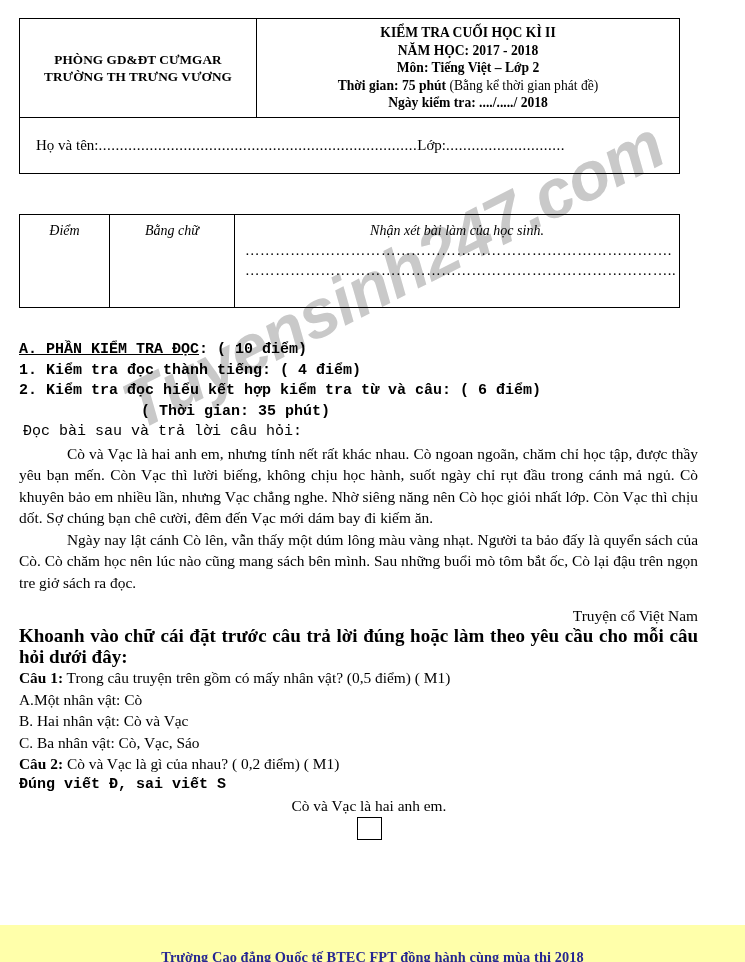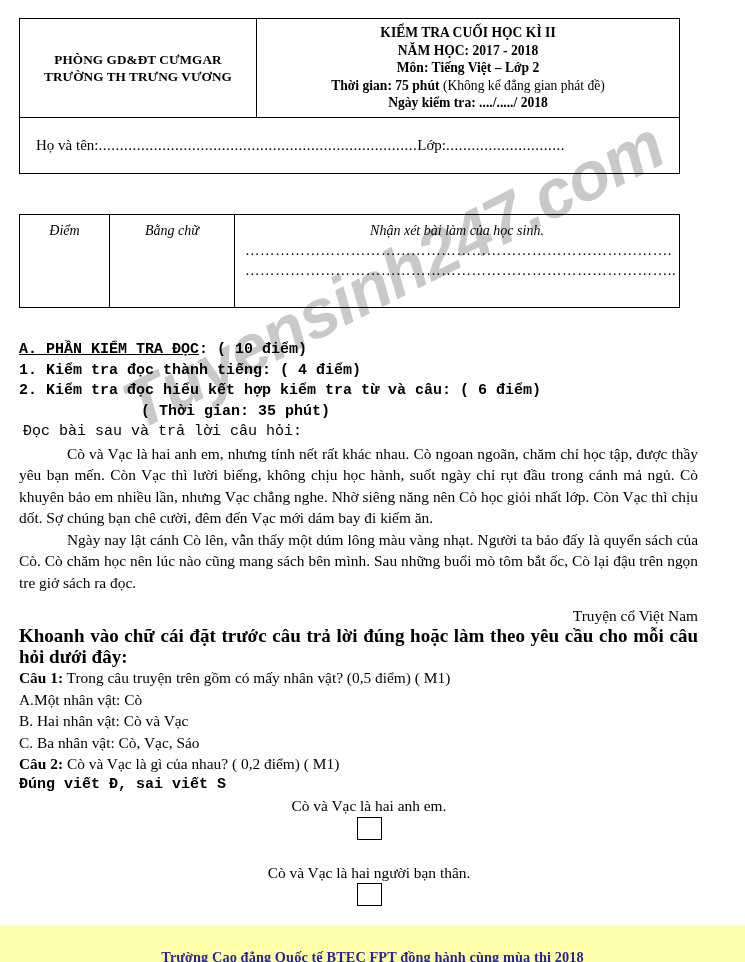--- a/index.html
+++ b/index.html
@@ -235,21 +235,21 @@
         <tr>
       <td id="hdr-school-cell">
         <div class="school-line">PHÒNG GD&amp;ĐT CƯMGAR</div>
         <div class="school-line">TRƯỜNG TH TRƯNG VƯƠNG</div>
       </td>
       <td id="hdr-exam-cell">
         <div class="exam-line b">KIỂM TRA CUỐI HỌC KÌ II</div>
         <div class="exam-line b">NĂM HỌC: 2017 - 2018</div>
         <div class="exam-line b">Môn: Tiếng Việt – Lớp 2</div>
         <div class="exam-line">
-          <span class="bold">Thời gian: 75 phút</span><span class="reg">&nbsp;</span><span class="reg">(Không kể đẳng gian phát đề)</span>
+          <span class="bold">Thời gian: 75 phút</span><span class="reg">&nbsp;</span><span class="reg">(Bằng kể thời gian phát đề)</span>
         </div>
         <div class="exam-line b">Ngày kiểm tra: ..../...../  2018</div>
       </td>
     </tr>
     <tr>
       <td id="hdr-name-cell" colspan="2">
         <span>Họ và tên:</span><span class="dots">...........................................................................</span><span>Lớp:</span><span class="dots">............................</span>
       </td>
     </tr>
   </tbody>
@@ -305,24 +305,19 @@
     <div class="ln b">Đúng viết Đ, sai viết S</div>
 
     <div class="tf-row">
       <span>Cò và Vạc là hai anh em.</span>
       <span class="sp-a"></span>
       <span class="tf-box"></span>
     </div>
 
     <div class="gap-22"></div>
 
-    <div class="tf-row">
-      <span>Cò và Vạc là hai người bạn thân.</span>
-      <span class="sp-b"></span>
-      <span class="tf-box"></span>
-    </div>
 
   </div>
 </div>
 
 <div id="footer-banner" style="background: rgb(255, 255, 170);">
   <span id="footer-text" style="color: rgb(39, 39, 146);">Trường Cao đẳng Quốc tế BTEC FPT đồng hành cùng mùa thi 2018</span>
 </div>
 
 </body></html>

